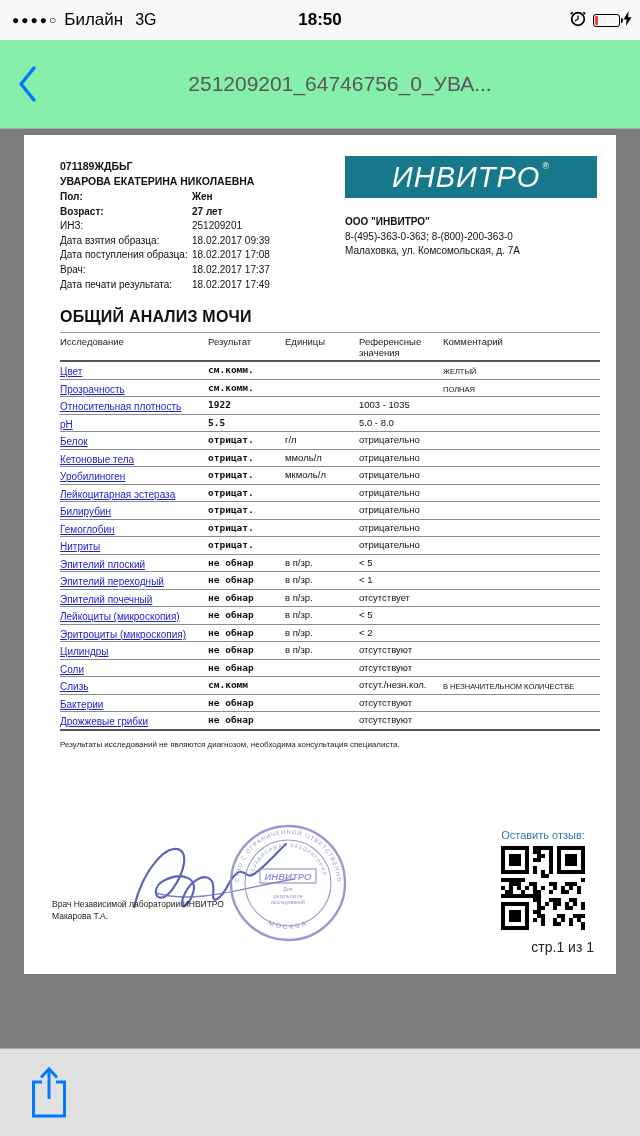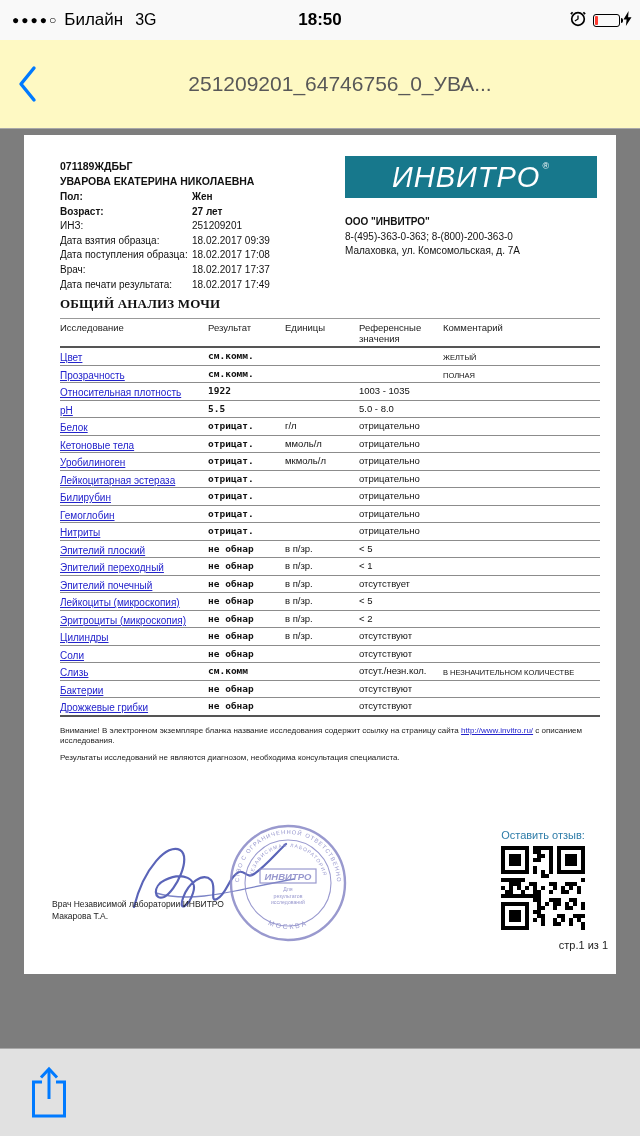--- a/index.html
+++ b/index.html
@@ -22,21 +22,21 @@
     position:absolute;left:0;top:0;width:640px;height:40px;line-height:40px;
     text-align:center;font-size:17px;font-weight:bold;pointer-events:none;
   }
   .sb-right{position:absolute;right:8px;top:0;height:40px;display:flex;align-items:center;}
   .battery{width:25px;height:11px;border:1px solid #000;border-radius:3px;position:relative;margin-left:6px;}
   .battery-fill{position:absolute;left:1px;top:1px;bottom:1px;width:3px;background:#ff3b30;border-radius:1px;}
   .battery-nub{position:absolute;right:-4px;top:3px;width:2.5px;height:5px;background:#000;border-radius:0 2px 2px 0;}
   .bolt{margin-left:3px;}
   
   .nav-bar{
-    position:absolute;top:40px;left:0;width:640px;height:89px;background:#fef9c3;
+    position:absolute;top:40px;left:0;width:640px;height:89px;background:#86efac;
     border-bottom:1px solid #a8a8a8;box-sizing:border-box;
   }
   .nav-back{position:absolute;left:16px;top:24px;width:24px;height:40px;cursor:pointer;}
   .nav-title{
     position:absolute;left:70px;right:30px;top:0;height:88px;line-height:88px;
     text-align:center;font-size:21px;color:#585858;
     white-space:nowrap;overflow:hidden;
   }
   
   .content{position:absolute;top:129px;left:0;width:640px;height:919px;background:#7d7d7d;}
@@ -53,21 +53,21 @@
   .patient-row.b .lbl,.patient-row.b .val{font-weight:bold;}
   .lab-block{position:absolute;right:19px;top:21px;width:252px;}
   .logo-banner{
     height:42px;background:#17788c;color:#fff;display:flex;align-items:center;justify-content:center;
     font-style:italic;font-size:29px;letter-spacing:1px;font-family:"Liberation Sans",sans-serif;
   }
   .logo-reg{font-size:9px;font-style:normal;align-self:flex-start;margin-top:5px;margin-left:2px;}
   .lab-info{margin-top:17px;font-size:10px;line-height:14.6px;}
   .lab-company{font-weight:bold;}
   
-  .section-title{font-weight:bold;font-size:13px;margin-top:4px;letter-spacing:.2px;font-family:Liberation Serif, serif;}
+  .section-title{font-weight:bold;font-size:16px;margin-top:16px;letter-spacing:.2px;}
   table.results{border-collapse:collapse;table-layout:fixed;width:540px;margin-top:6px;}
   table.results th{
     font-weight:normal;text-align:left;font-size:9.5px;color:#222;
     padding:3px 3px 2px 0;border-top:1px solid #999;border-bottom:2px solid #555;
     vertical-align:top;line-height:11px;
   }
   table.results td{
     border-bottom:1px solid #8c8c8c;padding:2px 3px 1px 0;vertical-align:top;line-height:11.5px;
   }
   table.results tr:last-child td{border-bottom:2px solid #555;}
@@ -80,21 +80,21 @@
   .note2{margin-top:6px;}
   .note-link{color:#2323cc;text-decoration:underline;cursor:pointer;}
   
   .sign-area{position:absolute;left:0;top:688px;width:592px;height:151px;}
   .signature-svg{position:absolute;left:102px;top:6px;}
   .stamp{position:absolute;left:204px;top:0;width:120px;height:120px;opacity:.88;}
   .sign-caption{position:absolute;left:28px;top:76px;font-size:8.5px;line-height:11.5px;color:#222;}
   .review{position:absolute;right:18px;top:6px;width:110px;text-align:center;}
   .review-label{font-size:11px;color:#2e7ca8;cursor:pointer;}
   .qr{display:block;margin:5px auto 0 auto;}
-  .page-num{position:absolute;right:8px;top:116px;font-size:11px;color:#222;}
+  .page-num{position:absolute;right:22px;top:116px;font-size:14px;color:#222;}
   
   .toolbar{
     position:absolute;top:1048px;left:0;width:640px;height:88px;background:#e1e1e1;
     border-top:1px solid #a8a8a8;box-sizing:border-box;
   }
   .share-btn{position:absolute;left:28px;top:16px;cursor:pointer;}
 </style>
 </head>
 <body>
 
@@ -349,21 +349,20 @@
               <td><span class="test-link">Дрожжевые грибки</span></td>
               <td class="c-res">не обнар</td>
               <td class="c-units"></td>
               <td class="c-ref">отсутствуют</td>
               <td class="c-comment"></td>
             </tr>
           </tbody>
       </table>
 
       <div class="notes">
-        <div><span>Внимание! В электронном экземпляре бланка название исследования содержит ссылку на страницу сайта </span><span class="note-link">http://www.invitro.ru/</span><span> с описанием исследования.</span></div>
         <div class="note2">Результаты исследований не являются диагнозом, необходима консультация специалиста.</div>
       </div>
 
       <div class="sign-area">
         <svg class="signature-svg" width="200" height="95" viewBox="0 0 200 95">
           <path d="M8,78 C18,38 42,14 54,21 C66,28 50,62 38,68 C28,72 26,57 39,51 C57,42 72,50 67,64 C63,77 52,84 57,69 C62,54 77,43 85,51 C91,57 83,74 91,70 C101,65 103,47 113,43 C119,41 121,50 128,45 C140,37 152,22 160,15" stroke="#5a64b8" stroke-width="2.2" fill="none" stroke-linecap="round"></path>
           <path d="M30,64 C70,76 120,58 168,50" stroke="#5a64b8" stroke-width="1.4" fill="none" stroke-linecap="round" opacity=".8"></path>
         </svg>
 
         <svg class="stamp" viewBox="0 0 120 120">

